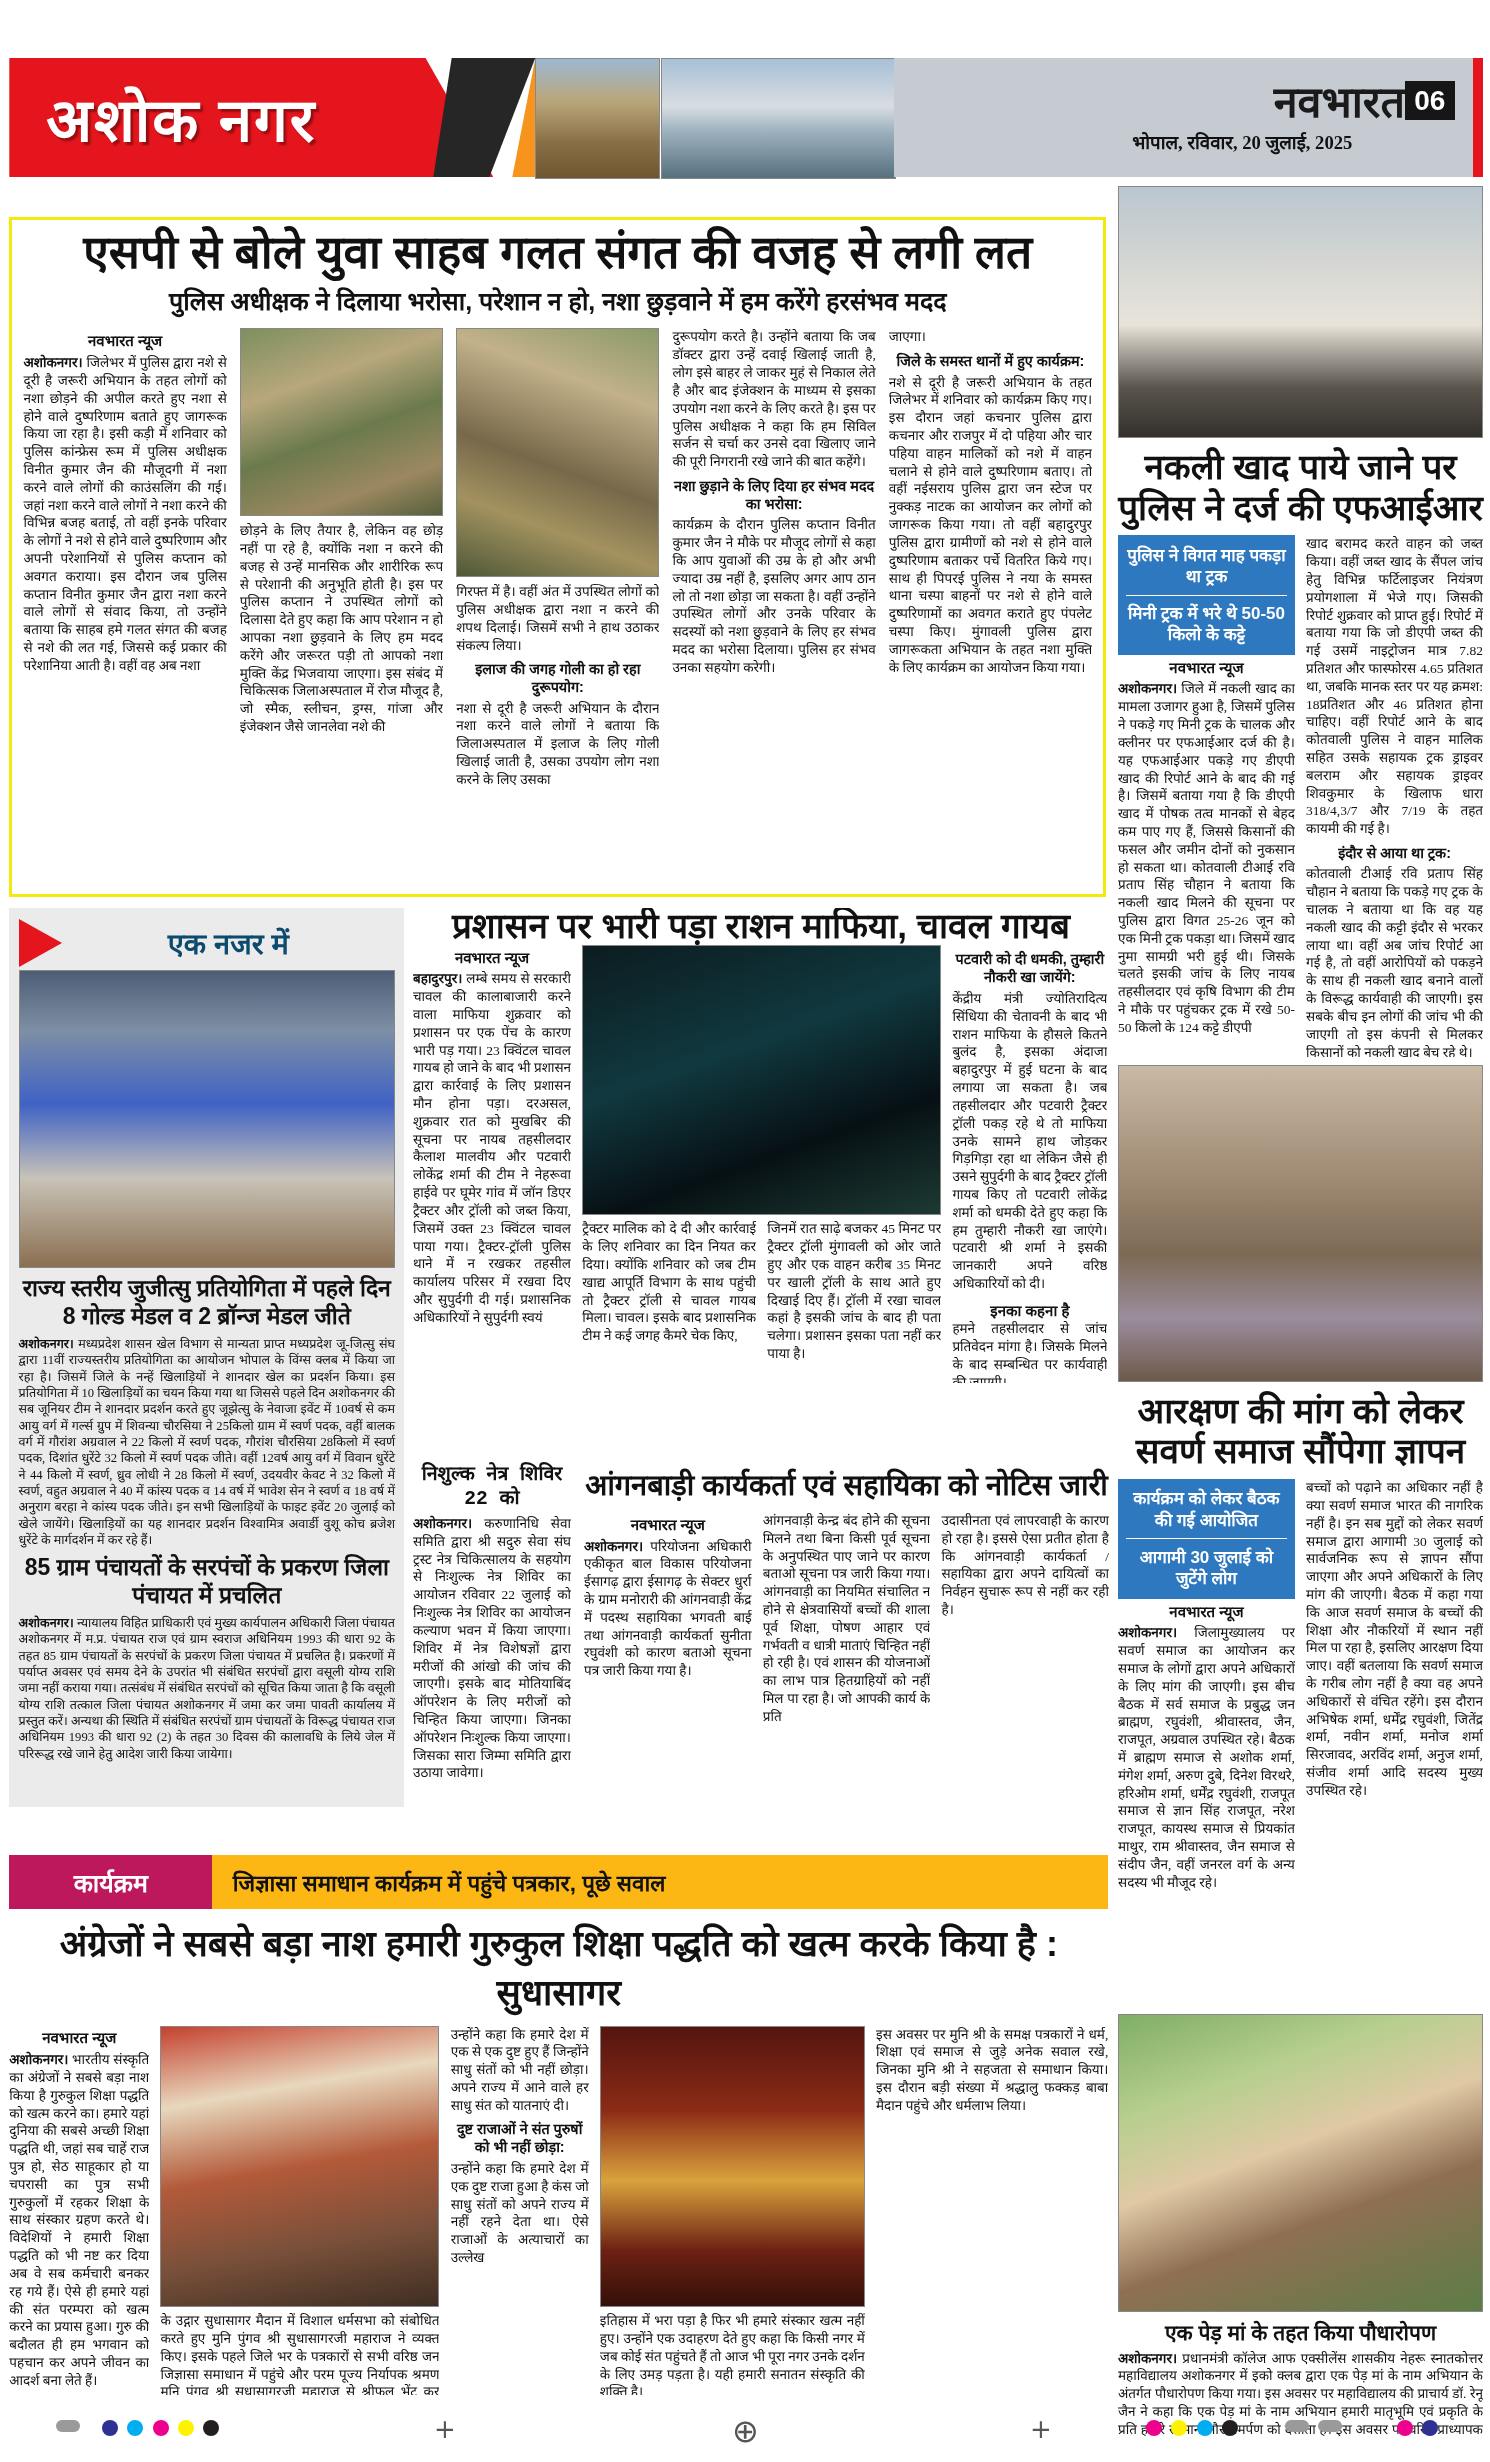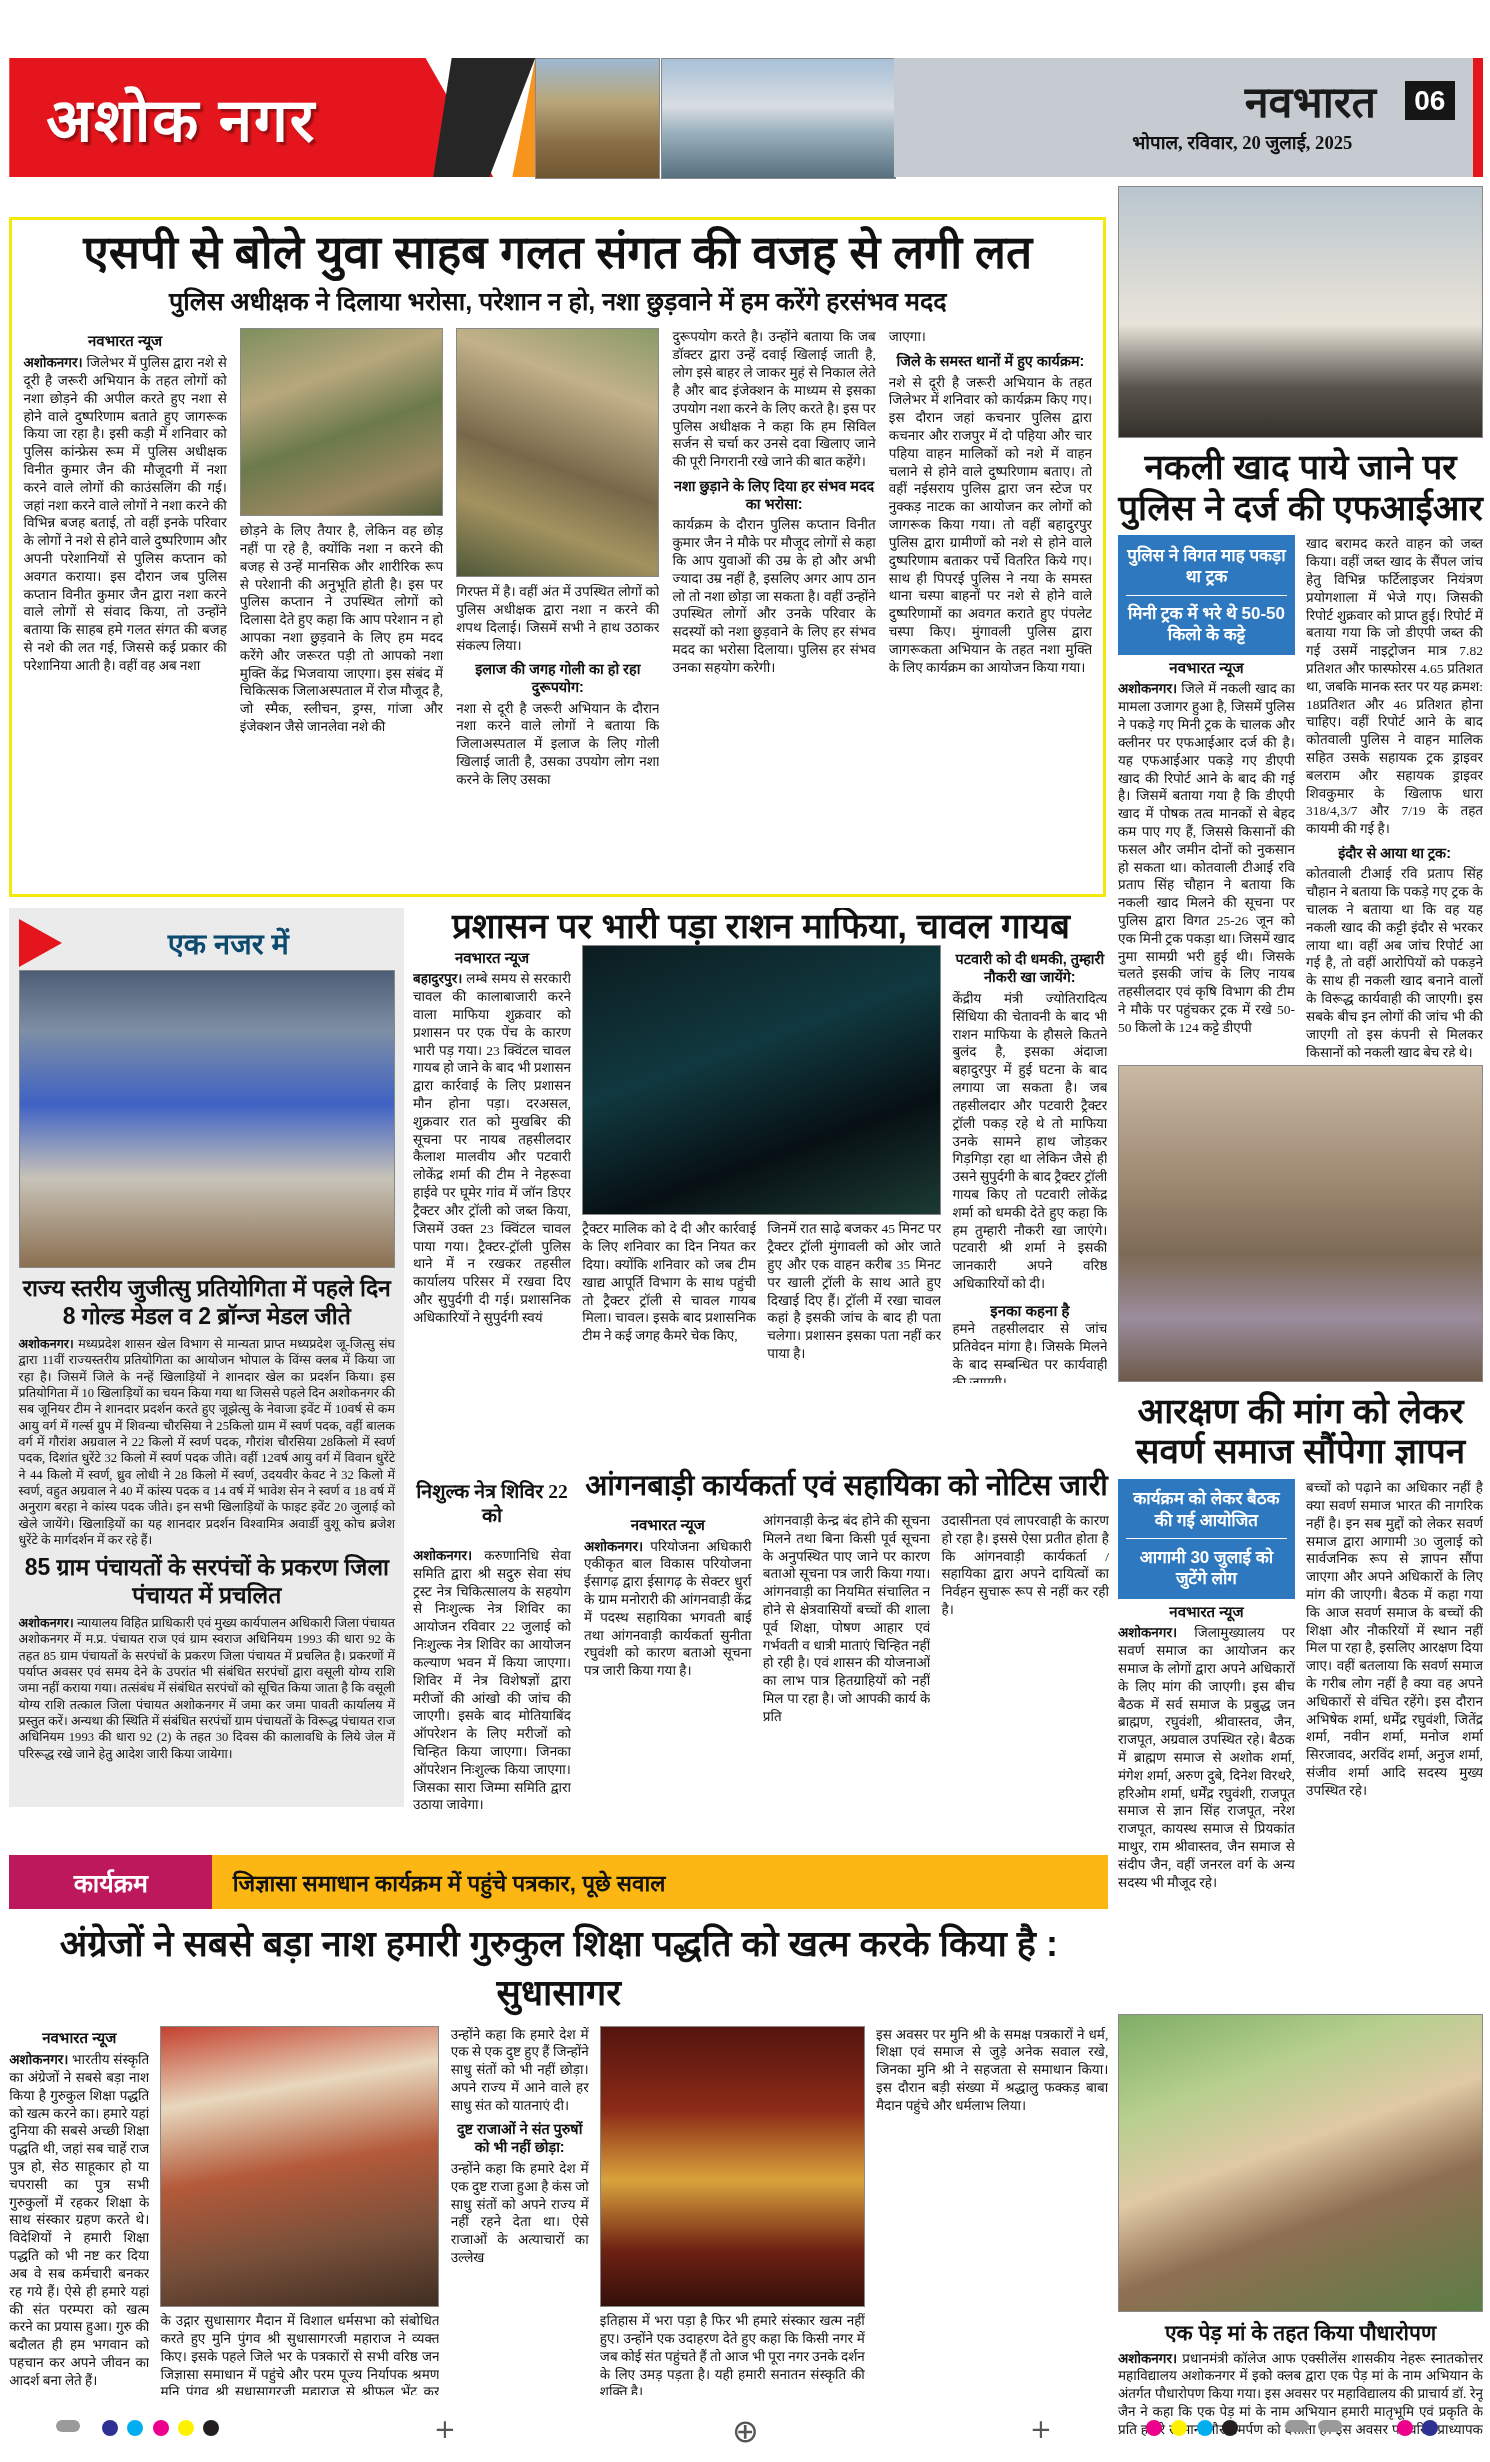--- a/index.html
+++ b/index.html
@@ -25,21 +25,21 @@
   .blk-tri{position:absolute;left:424px;top:0;width:102px;height:119px;background:#262626;
            clip-path:polygon(18% 0,100% 0,55% 100%,0 100%);}
   .org-tri{position:absolute;left:503px;top:0;width:42px;height:119px;background:#f7941d;
            clip-path:polygon(55% 0,100% 0,100% 100%,0 100%);}
   .hdr-photo1{position:absolute;left:526px;top:0;width:123px;height:119px;
       background:linear-gradient(180deg,#9db8d2 0%,#b9a77b 35%,#8a6f46 70%,#6e5631 100%);}
   .hdr-photo2{position:absolute;left:652px;top:0;width:233px;height:119px;
       background:linear-gradient(180deg,#a8c0d6 0%,#d8dde2 40%,#9fb3c0 60%,#56707e 100%);}
   .hdr-gray{position:absolute;left:885px;top:0;width:579px;height:119px;background:#c5cbd1;}
   .hdr-redbar{position:absolute;left:1464px;top:0;width:9.3px;height:119px;background:#e4151c;}
-  .masthead-row{position:absolute;right:18.6px;top:13px;display:flex;align-items:center;gap:29px;}
+  .masthead-row{position:absolute;right:18.6px;top:13px;display:flex;align-items:center;gap:0;}
   .masthead{font-family:"Liberation Sans",sans-serif;font-weight:bold;font-size:43px;color:#1a1a1a;}
   .pageno{background:#161616;color:#fff;font-family:"Liberation Sans",sans-serif;font-weight:bold;
           font-size:28px;padding:5.6px 9.3px;line-height:1;}
   .dateline{position:absolute;right:121px;top:71px;font-weight:bold;font-size:18.6px;font-family:"Liberation Serif",serif;}
   
   #leadbox{left:9.3px;top:217px;width:1097px;height:680px;border:3.7px solid #f3ea0b;background:#fff;
            box-sizing:border-box;padding:7.5px 11.2px;}
   .lead-headline{font-family:"Liberation Sans",sans-serif;font-weight:bold;font-size:46px;text-align:center;line-height:1.05;}
   .lead-sub{font-family:"Liberation Sans",sans-serif;font-weight:bold;font-size:25px;text-align:center;margin-top:7.5px;}
   .lead-cols{display:flex;gap:13px;margin-top:11.2px;height:545px;overflow:hidden;}
@@ -72,21 +72,21 @@
   .ra-cols{display:flex;gap:11.2px;height:438px;overflow:hidden;}
   .ra-c1{flex:0 0 158px;overflow:hidden;}
   .ra-mid{flex:0 0 359px;display:flex;flex-direction:column;overflow:hidden;}
   .ph-night{height:268px;background:linear-gradient(160deg,#0c1c20 0%,#10393f 40%,#071014 70%,#1c3a33 100%);margin-bottom:5.6px;}
   .ra-midcols{display:flex;gap:11.2px;flex:1;overflow:hidden;}
   .ra-c4{flex:1 1 0;overflow:hidden;}
   .quote-title{font-family:"Liberation Sans",sans-serif;font-weight:bold;text-align:center;font-size:15px;margin-top:7.5px;}
   
   #netraangan{left:413px;top:1460px;width:696px;height:391px;display:flex;gap:13px;overflow:hidden;}
   .netra{flex:0 0 158px;overflow:hidden;}
-  .netra-h{font-family:Liberation Serif, serif;font-weight:bold;font-size:19.6px;text-align:center;line-height:1.2;margin:20px 0;}
+  .netra-h{font-family:Liberation Mono, monospace;font-weight:bold;font-size:19.6px;text-align:center;line-height:1.2;margin:4px 0;}
   .angan{flex:1;overflow:hidden;}
   .angan-h{font-family:"Liberation Sans",sans-serif;font-weight:bold;font-size:29px;text-align:center;margin:3.7px 0 9.3px;}
   .angan-cols{display:flex;gap:11.2px;height:307px;overflow:hidden;}
   .angan-col{flex:1 1 0;overflow:hidden;}
   
   #program{left:9.3px;top:1855px;width:1099px;height:540px;overflow:hidden;}
   .pr-head{display:flex;gap:0;height:54px;}
   .pr-label{flex:0 0 203px;background:#be185d;color:#fff;font-family:"Liberation Sans",sans-serif;
             font-weight:bold;font-size:25px;display:flex;align-items:center;justify-content:center;}
   .pr-kicker{flex:1;background:#fcb714;display:flex;align-items:center;padding-left:20.5px;

